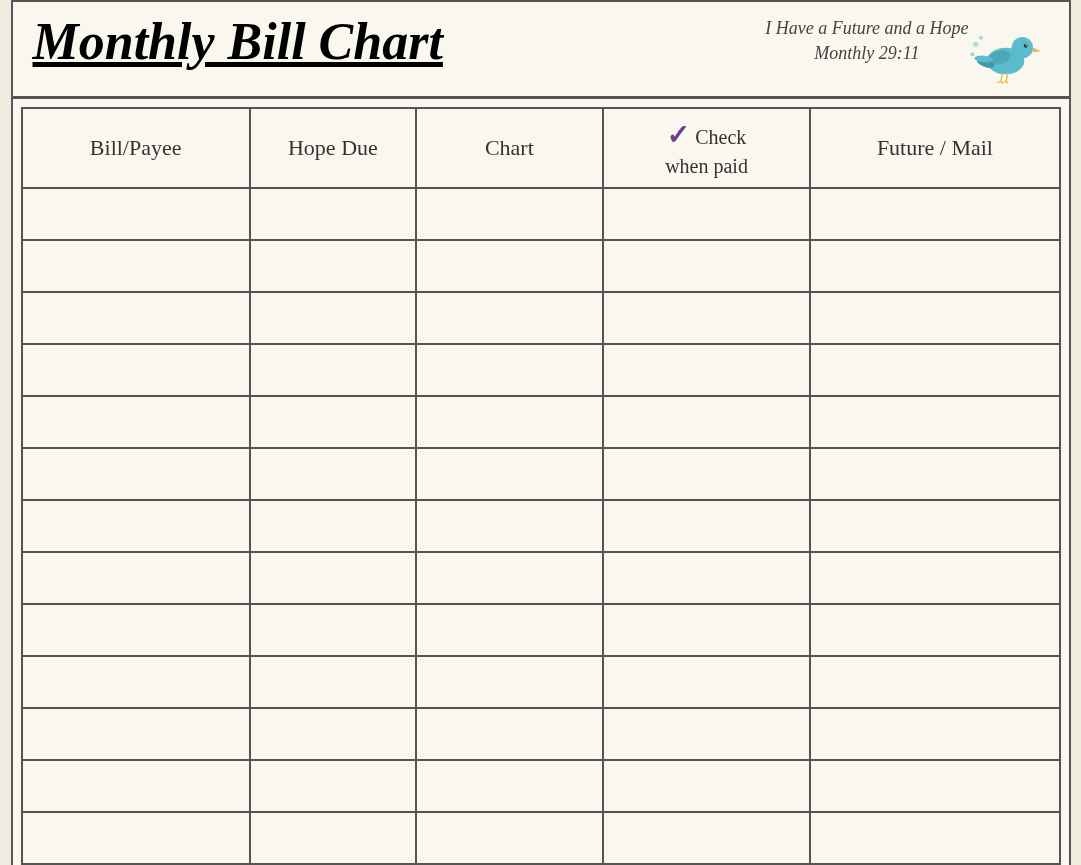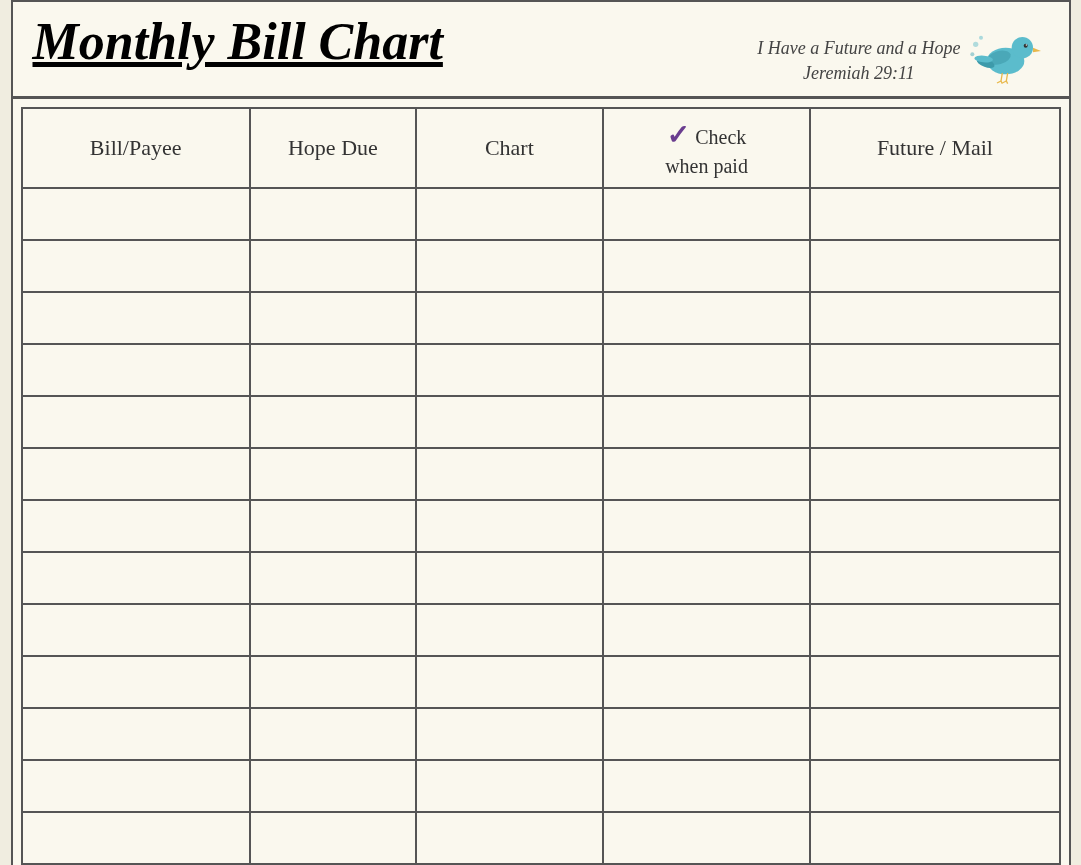--- a/index.html
+++ b/index.html
@@ -87,36 +87,35 @@
     .header-top {
       display: flex;
       align-items: flex-start;
       justify-content: space-between;
       padding: 14px 20px 10px 20px;
       border-bottom: 3px solid #555;
     }
 
     .header-info {
       display: flex;
-      align-items: flex-end;
-      gap: 8px;
+      align-items: flex-start;
     }
   </style>
 </head>
 <body>
 
 <div class="page">
 
   <div class="header-top">
     <div class="title">Monthly Bill Chart</div>
 
     <div class="header-info">
       <div class="tagline">
         <div>I Have a Future and a Hope</div>
-        <div>Jeremiah 29:11</div>
+        <div>Monthly 29:11</div>
       </div>
 
       <div style="width:80px; height:70px;">
         <svg viewBox="0 0 120 100" width="80" height="70" xmlns="http://www.w3.org/2000/svg">
 
           <ellipse cx="55" cy="65" rx="28" ry="20" fill="#5bbccc"></ellipse>
 
           <circle cx="80" cy="45" r="16" fill="#5bbccc"></circle>
 
           <polygon points="96,45 108,50 96,52" fill="#e8b84b"></polygon>

